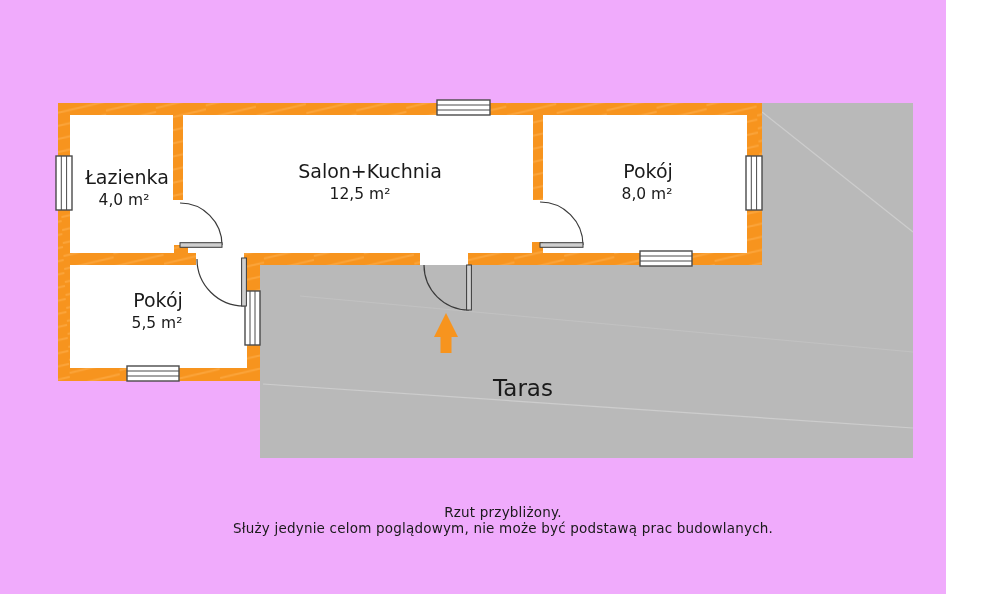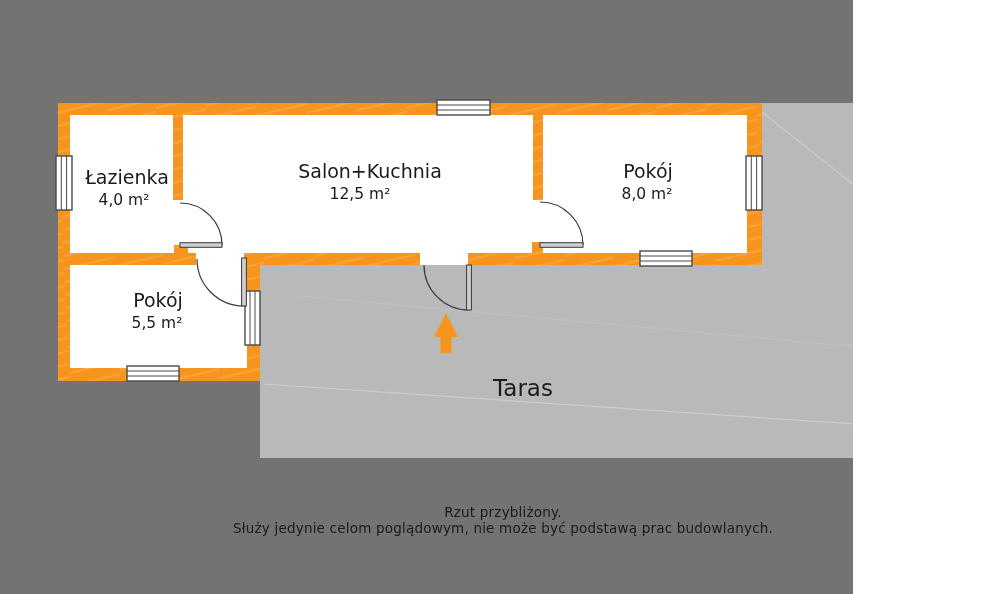--- a/index.html
+++ b/index.html
@@ -1,17 +1,17 @@
 <!DOCTYPE html>
 <html><head>
 <meta charset="utf-8">
 <style>
   html,body{margin:0;padding:0;background:#ffffff;}
   .canvas{
-    position:relative;width:853px;height:594px;background:#737373;overflow:hidden;
+    position:relative;width:946px;height:594px;background:#f0abfc;overflow:hidden;
     font-family:"DejaVu Sans","Liberation Sans",sans-serif;
   }
   svg{display:block;}
   text{fill:#1a1a1a;}
   .room-name{font-size:19px;}
   .room-area{font-size:15.5px;}
   .terrace-name{font-size:23px;}
   .caption{font-size:13.5px;letter-spacing:0.2px;}
 </style>
 </head>

